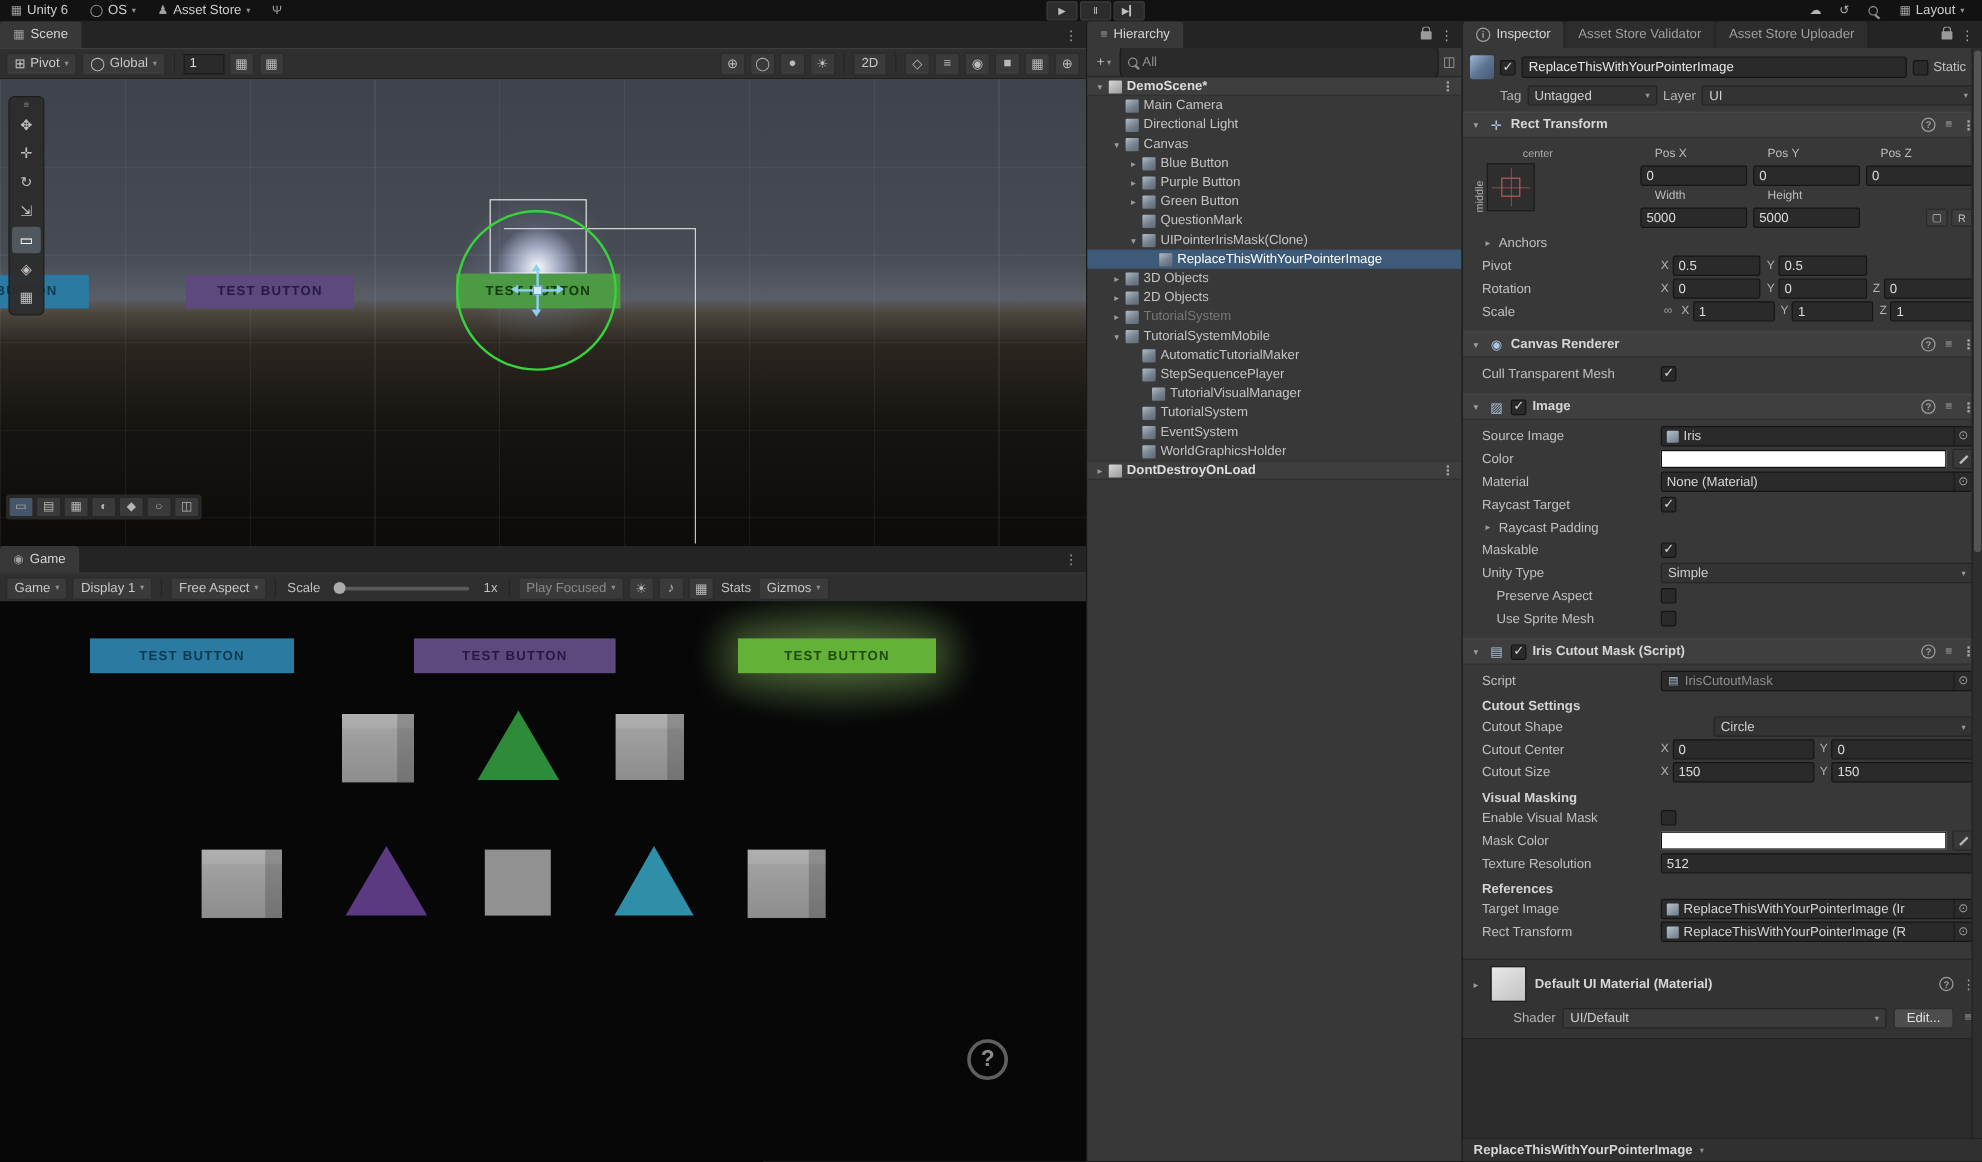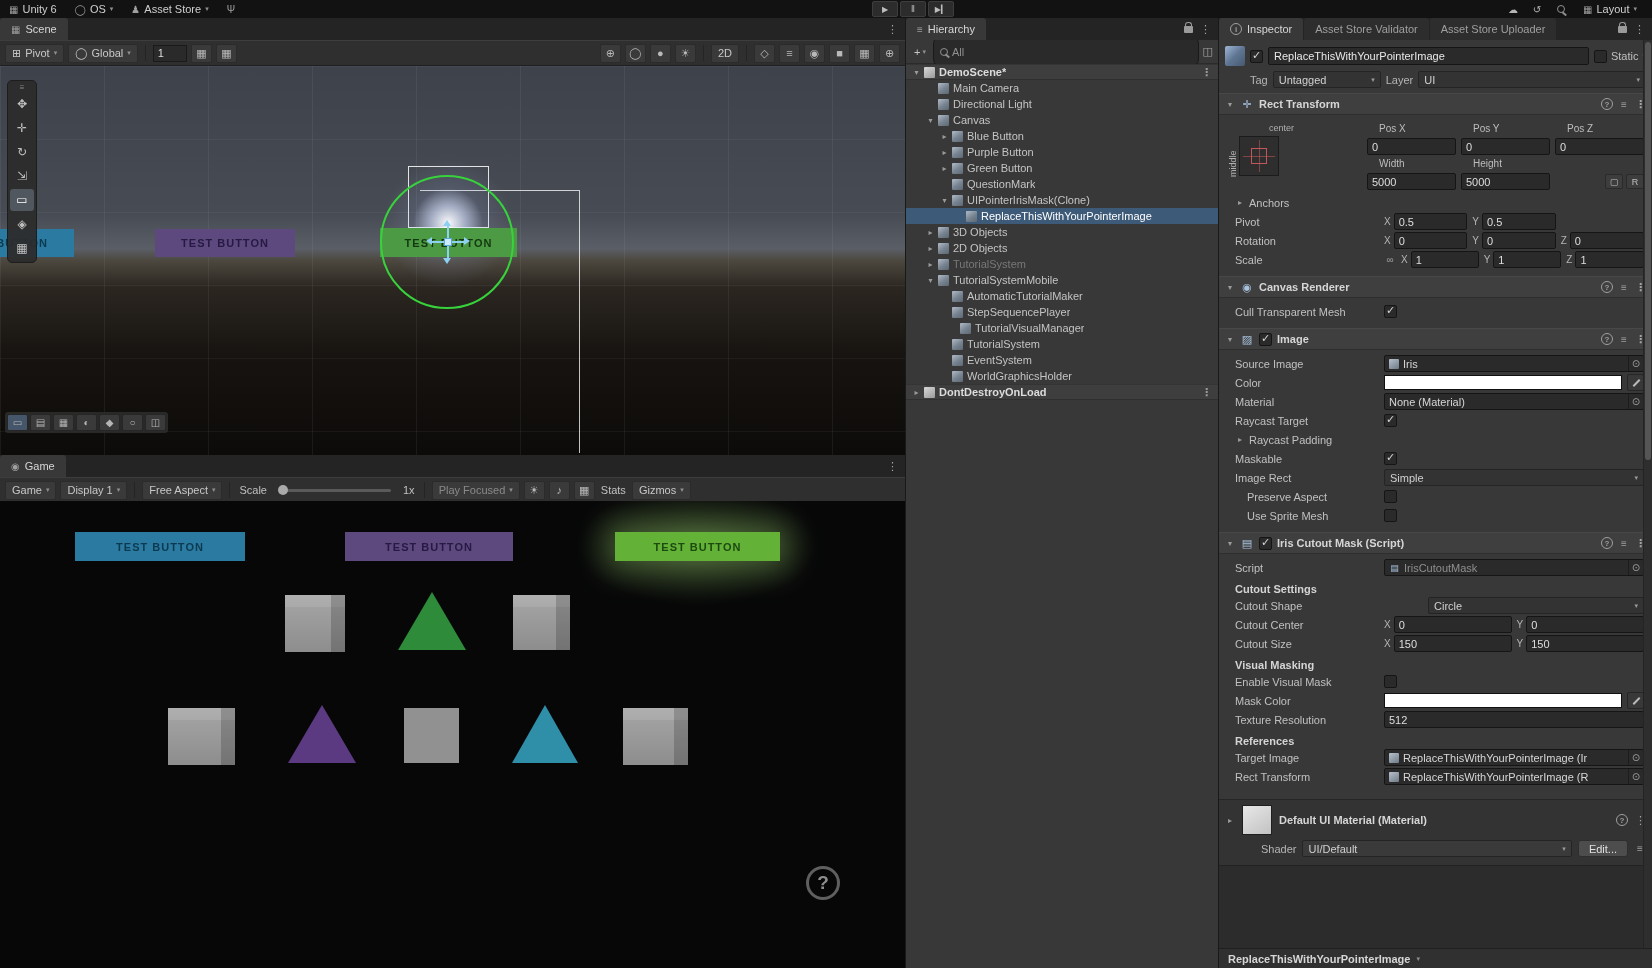--- a/index.html
+++ b/index.html
@@ -775,21 +775,21 @@
             <span class="lbl fold-lbl">
               <span class="fold">▸</span>
               <span>Raycast Padding</span>
             </span>
           </div>
           <div class="row">
             <span class="lbl">Maskable</span>
             <span class="cb checked"></span>
           </div>
           <div class="row">
-            <span class="lbl">Image Rect</span>
+            <span class="lbl">Unity Type</span>
             <div class="dd" style="flex:1;">
               <span>Simple</span>
               <span class="darr">▾</span>
             </div>
           </div>
           <div class="row">
             <span class="lbl sub">Preserve Aspect</span>
             <span class="cb"></span>
           </div>
           <div class="row">

